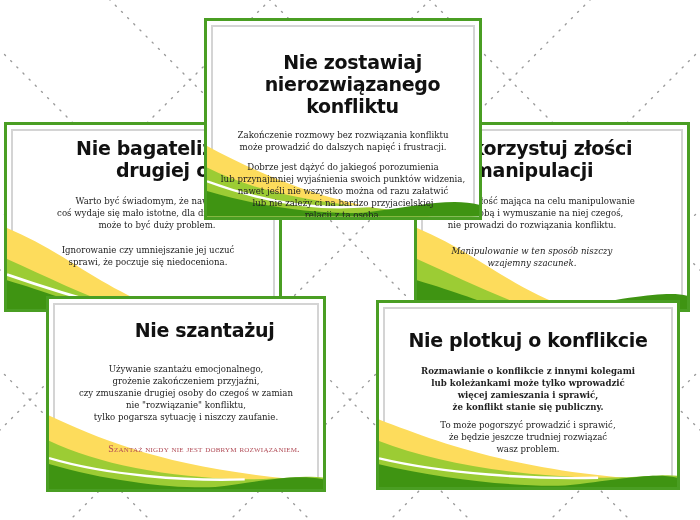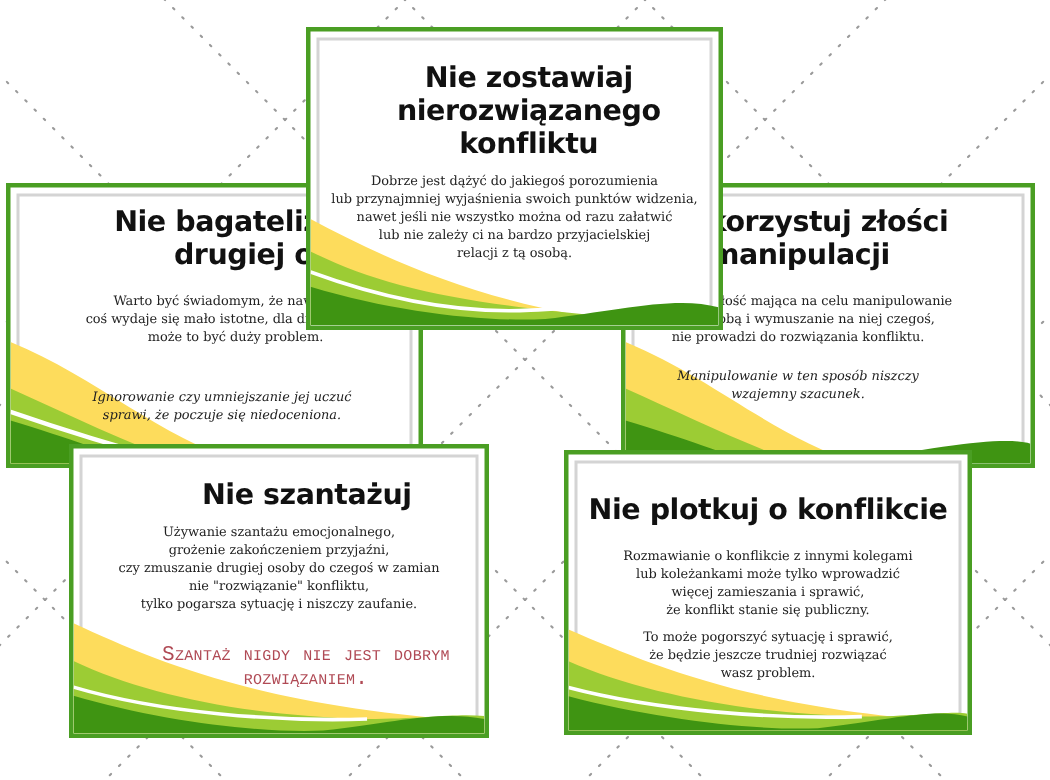--- a/index.html
+++ b/index.html
@@ -33,22 +33,22 @@
   }
   .title {
     font-family: "DejaVu Sans", sans-serif; font-weight:bold;
     color:#111; font-size:19px; line-height:22px; letter-spacing:-0.3px;
   }
   .body {
     font-family: "DejaVu Serif", serif; color:#222;
     font-size:8.6px; line-height:12px; white-space:pre-line;
   }
   .red {
-    font-family: Liberation Mono, monospace; color:#b04a55;
-    font-size:14px; letter-spacing:0.2px; font-variant:small-caps;padding-left:36px;
+    font-family: Liberation Serif, serif; color:#b04a55;
+    font-size:10px; letter-spacing:0.2px; font-variant:small-caps;padding-left:36px;
   }
 </style>
 </head>
 <body>
 
 <div class="bgmask"></div>
 <svg class="lat" width="700" height="520" viewBox="0 0 700 520">
   <defs>
     <pattern id="dots" x="0" y="0" width="6" height="6" patternUnits="userSpaceOnUse">
       <circle cx="3" cy="3" r="0.9" fill="#9a9a9a"></circle>
@@ -77,21 +77,21 @@
     <path d="M0 62 C40 80 80 100 120 114 L0 114 Z" fill="#9ccc34"></path>
     <path d="M0 78 C40 92 80 104 110 112" stroke="#fff" stroke-width="3" fill="none"></path>
     <path d="M0 84 C40 96 70 108 90 114 L0 114 Z" fill="#3f9412"></path>
   </svg>
   <div class="content">
     <div class="title" style="white-space:pre-line; margin-top:12px; padding-left:30px; width:300px; text-align:center;">Nie bagatelizuj uczuć
 drugiej osoby</div>
     <div class="body" style="margin-top:14px; padding-left:20px; width:260px;">Warto być świadomym, że nawet jeśli
 coś wydaje się mało istotne, dla drugiej osoby
 może to być duży problem.</div>
-    <div class="body" style="margin-top:28px; padding-left:10px;font-style:italic;">Ignorowanie czy umniejszanie jej uczuć
+    <div class="body" style="margin-top:13px; padding-left:10px;">Ignorowanie czy umniejszanie jej uczuć
 sprawi, że poczuje się niedoceniona.</div>
   </div>
 </div>
 
 <div class="card" style="left:414px; top:122px; width:276px; height:190px;">
   <div class="inner"></div>
   <svg class="wave" viewBox="0 0 276 114" preserveAspectRatio="none">
     <path d="M0 30 C60 55 100 95 160 114 L0 114 Z" fill="#fddc5c"></path>
     <path d="M0 62 C40 80 80 100 120 114 L0 114 Z" fill="#9ccc34"></path>
     <path d="M0 84 C40 96 70 108 90 114 L0 114 Z" fill="#3f9412"></path>
@@ -110,60 +110,62 @@
 
 <div class="card" style="left:204px; top:18px; width:278px; height:202px; z-index:4;">
   <div class="inner"></div>
   <svg class="wave" viewBox="0 0 278 120" preserveAspectRatio="none">
     <path d="M0 48 C60 80 130 110 230 120 L0 120 Z" fill="#fddc5c"></path>
     <path d="M0 70 C60 100 130 110 278 120 L0 120 Z" fill="#9ccc34"></path>
     <path d="M0 84 C60 106 110 112 150 110 C200 108 240 100 270 104" stroke="#fff" stroke-width="2.5" fill="none"></path>
     <path d="M0 94 C60 112 120 118 160 116 C210 110 250 100 278 108 L278 120 L0 120 Z" fill="#3f9412"></path>
   </svg>
   <div class="content">
-    <div class="title" style="white-space:pre-line; margin-top:20px;padding-left:19px;">Nie zostawiaj
+    <div class="title" style="white-space:pre-line; margin-top:30px;padding-left:19px;">Nie zostawiaj
 nierozwiązanego konfliktu</div>
+    <div class="body" style="margin-top:12px;">Zakończenie rozmowy bez rozwiązania konfliktu
+może prowadzić do dalszych napięć i frustracji.</div>
     <div class="body" style="margin-top:8px;text-align:center;">Dobrze jest dążyć do jakiegoś porozumienia
 lub przynajmniej wyjaśnienia swoich punktów widzenia,
 nawet jeśli nie wszystko można od razu załatwić
 lub nie zależy ci na bardzo przyjacielskiej
 relacji z tą osobą.</div>
   </div>
 </div>
 
 <div class="card" style="left:46px; top:296px; width:280px; height:196px; z-index:5;">
   <div class="inner"></div>
   <svg class="wave" viewBox="0 0 280 118" preserveAspectRatio="none">
     <path d="M0 42 C60 70 130 100 280 110 L280 118 L0 118 Z" fill="#fddc5c"></path>
     <path d="M0 68 C50 92 120 106 200 108 C240 108 260 104 280 106 L280 118 L0 118 Z" fill="#9ccc34"></path>
     <path d="M0 86 C60 104 140 110 200 108" stroke="#fff" stroke-width="2.5" fill="none"></path>
     <path d="M0 92 C60 110 130 118 170 116 C220 110 250 102 280 108 L280 118 L0 118 Z" fill="#3f9412"></path>
   </svg>
   <div class="content">
     <div class="title" style="margin-top:20px;padding-left:37px;">Nie szantażuj</div>
-    <div class="body" style="margin-top:8px;">Używanie szantażu emocjonalnego,
+    <div class="body" style="margin-top:22px;">Używanie szantażu emocjonalnego,
 grożenie zakończeniem przyjaźni,
 czy zmuszanie drugiej osoby do czegoś w zamian
 nie "rozwiązanie" konfliktu,
 tylko pogarsza sytuację i niszczy zaufanie.</div>
     <div class="red" style="margin-top:20px;">Szantaż nigdy nie jest dobrym rozwiązaniem.</div>
   </div>
 </div>
 
-<div class="card" style="left:376px; top:300px; width:272px; height:190px; z-index:5;">
+<div class="card" style="left:376px; top:300px; width:304px; height:190px; z-index:5;">
   <div class="inner"></div>
   <svg class="wave" viewBox="0 0 272 114" preserveAspectRatio="none">
     <path d="M0 44 C60 70 130 100 272 108 L272 114 L0 114 Z" fill="#fddc5c"></path>
     <path d="M0 66 C50 88 120 102 200 104 C240 104 260 100 272 102 L272 114 L0 114 Z" fill="#9ccc34"></path>
     <path d="M0 84 C60 100 140 106 200 104" stroke="#fff" stroke-width="2.5" fill="none"></path>
     <path d="M0 90 C60 106 130 114 170 112 C220 106 250 98 272 104 L272 114 L0 114 Z" fill="#3f9412"></path>
   </svg>
   <div class="content">
     <div class="title" style="margin-top:26px;">Nie plotkuj o konflikcie</div>
-    <div class="body" style="margin-top:14px;">Rozmawianie o konflikcie z innymi kolegami
+    <div class="body" style="margin-top:14px;font-weight:bold;">Rozmawianie o konflikcie z innymi kolegami
 lub koleżankami może tylko wprowadzić
 więcej zamieszania i sprawić,
 że konflikt stanie się publiczny.</div>
-    <div class="body" style="margin-top:6px;">To może pogorszyć sytuację i sprawić,
+    <div class="body" style="margin-top:6px;">To może pogorszyć prowadzić i sprawić,
 że będzie jeszcze trudniej rozwiązać
 wasz problem.</div>
   </div>
 </div>
 
 </body></html>

